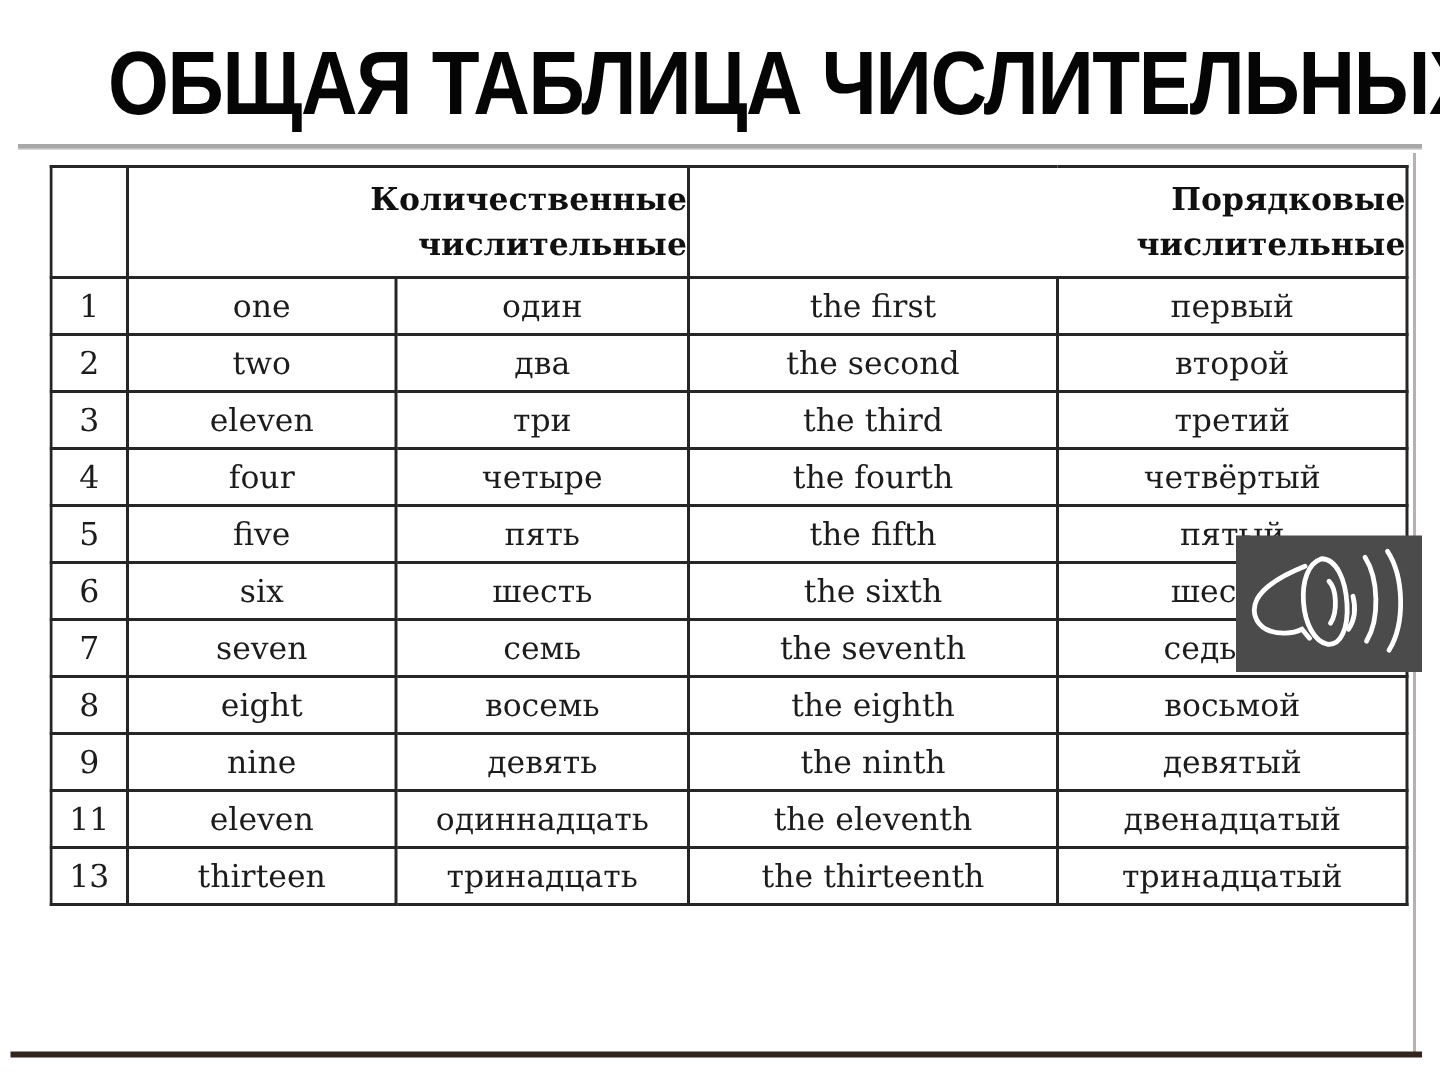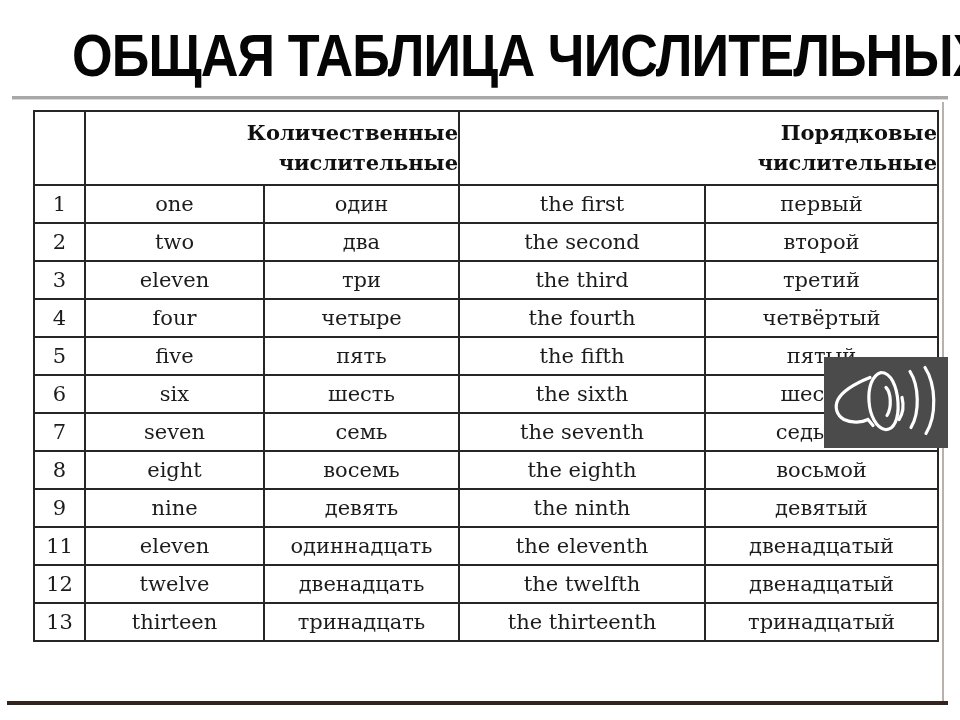--- a/index.html
+++ b/index.html
@@ -189,27 +189,20 @@
     <td class="word">девятый</td>
   </tr>
           <tr>
     <td class="num">11</td>
     <td class="word">eleven</td>
     <td class="word">одиннадцать</td>
     <td class="word">the eleventh</td>
     <td class="word">двенадцатый</td>
   </tr>
           <tr>
-    <td class="num">12</td>
-    <td class="word">twelve</td>
-    <td class="word">двенадцать</td>
-    <td class="word">the twelfth</td>
-    <td class="word">двенадцатый</td>
-  </tr>
-          <tr>
     <td class="num">13</td>
     <td class="word">thirteen</td>
     <td class="word">тринадцать</td>
     <td class="word">the thirteenth</td>
     <td class="word">тринадцатый</td>
   </tr>
         </tbody>
     </table>
   </div>
 

